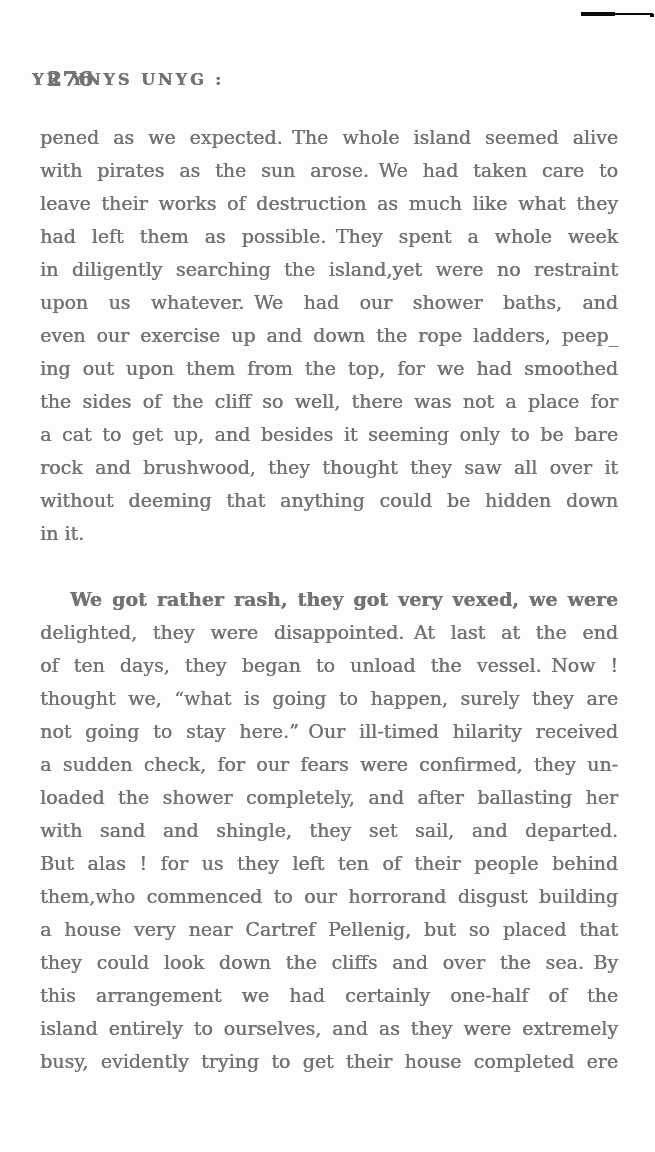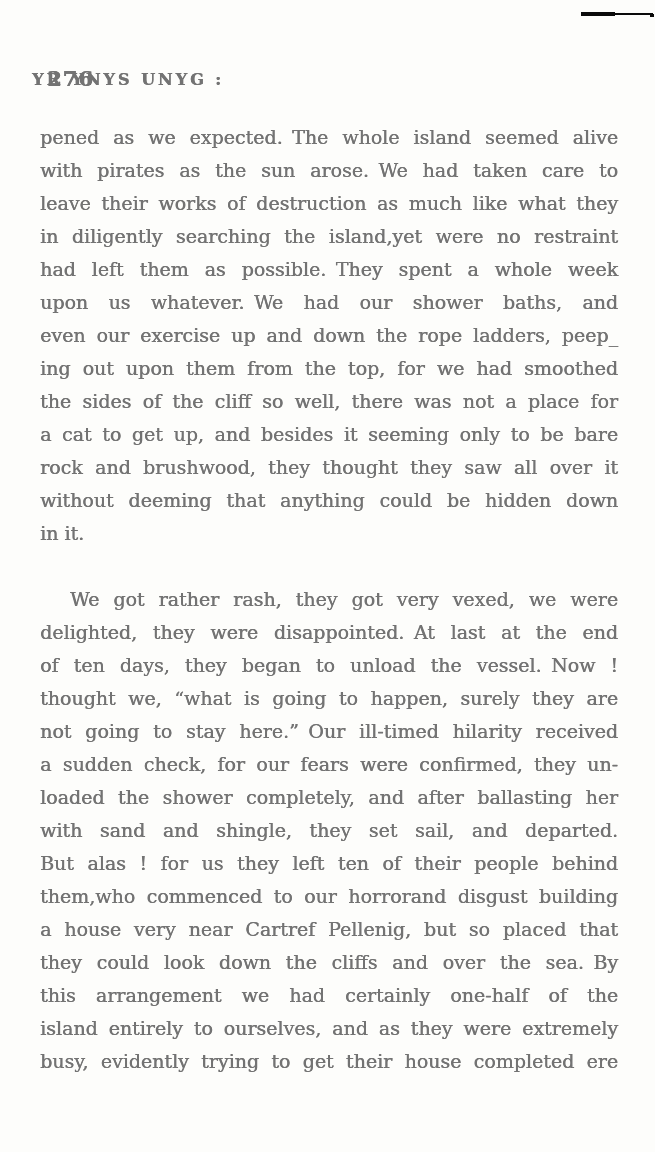--- a/index.html
+++ b/index.html
@@ -33,21 +33,21 @@
   }
 
   .bodytext{position:absolute;left:40px;top:121px;width:578px;}
   .line{
     font-size:19px;line-height:33px;
     text-align:justify;
     text-align-last:justify;
     text-shadow:0.4px 0 currentColor;
   }
   .short{text-align-last:left;}
-  .indent{text-indent:30px;}
+  .indent{text-indent:30px;font-weight:bold;}
   .para2{margin-top:33px;}
 </style>
 </head>
 <body>
 
 <div class="page">
 
   <div class="artifact">
     <span class="a1"></span>
     <span class="a2"></span>
@@ -58,22 +58,22 @@
     <span class="pagenum">276</span>
     <span class="runhead">YR YNYS UNYG :</span>
   </header>
 
   <main class="bodytext">
 
     <div class="para">
       <div class="line">pened as we expected. The whole island seemed alive</div>
       <div class="line">with pirates as the sun arose. We had taken care to</div>
       <div class="line">leave their works of destruction as much like what they</div>
+      <div class="line">had left them as possible. They spent a whole week</div>
       <div class="line">in diligently searching the island,yet were no restraint</div>
-      <div class="line">had left them as possible. They spent a whole week</div>
       <div class="line">upon us whatever. We had our shower baths, and</div>
       <div class="line">even our exercise up and down the rope ladders, peep_</div>
       <div class="line">ing out upon them from the top, for we had smoothed</div>
       <div class="line">the sides of the cliff so well, there was not a place for</div>
       <div class="line">a cat to get up, and besides it seeming only to be bare</div>
       <div class="line">rock and brushwood, they thought they saw all over it</div>
       <div class="line">without deeming that anything could be hidden down</div>
       <div class="line short">in it.</div>
     </div>
 

